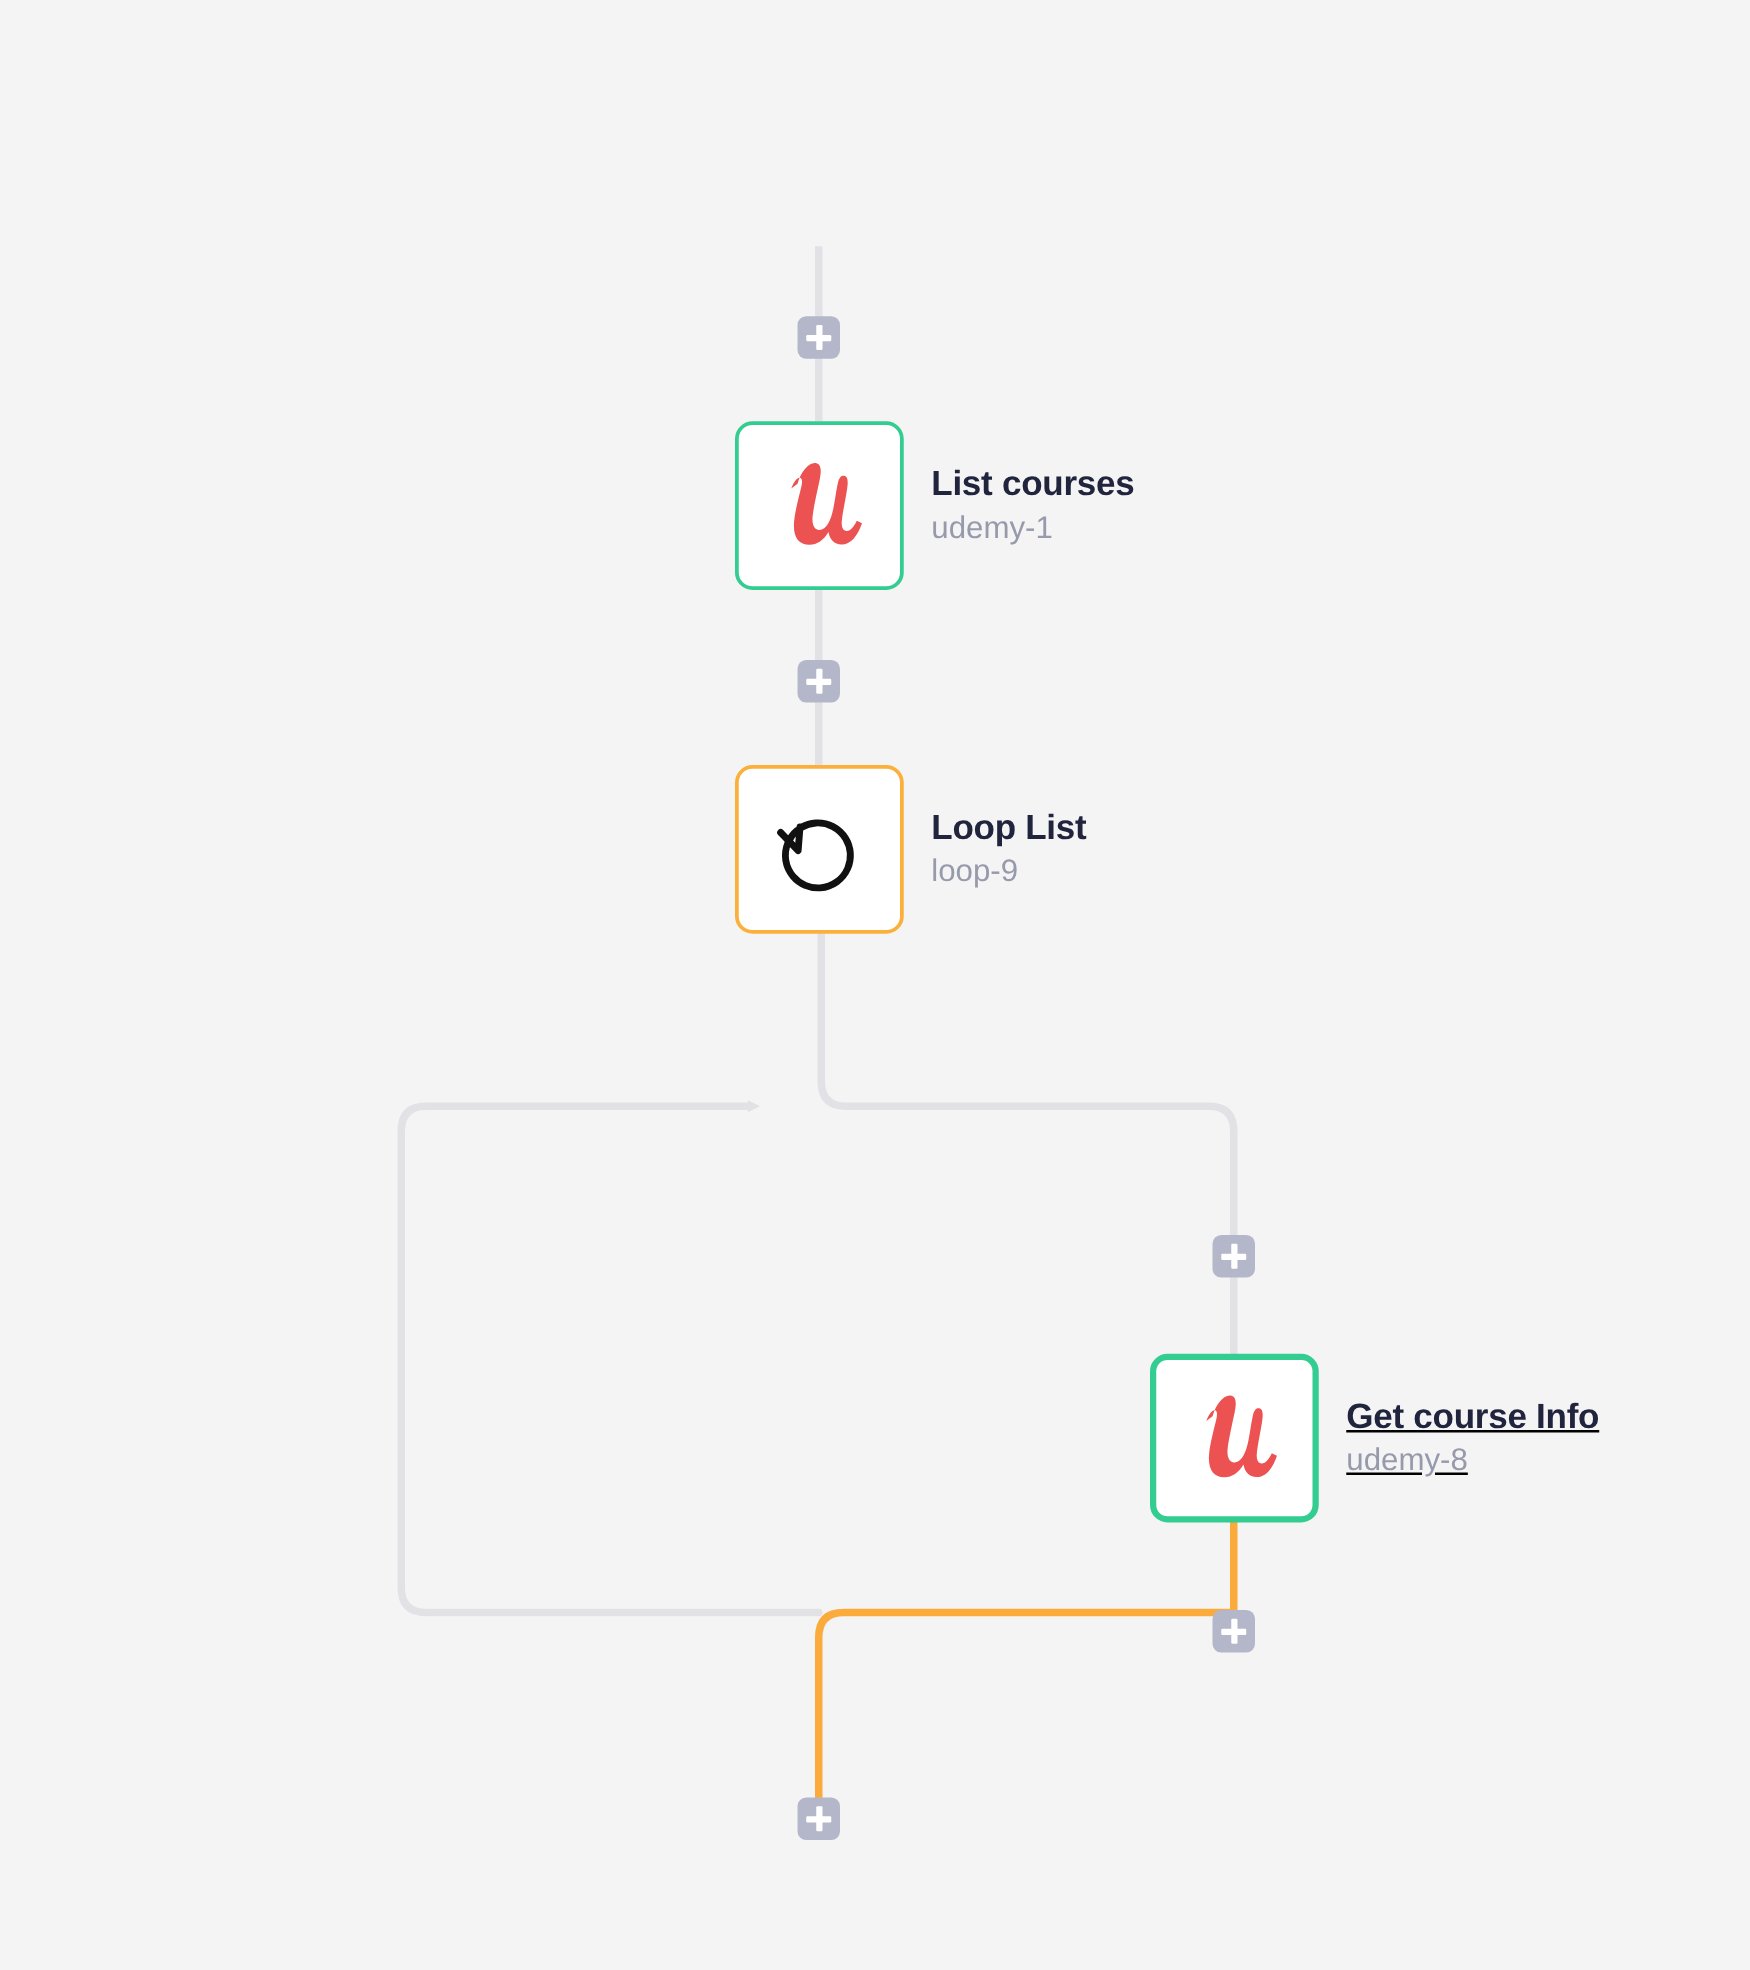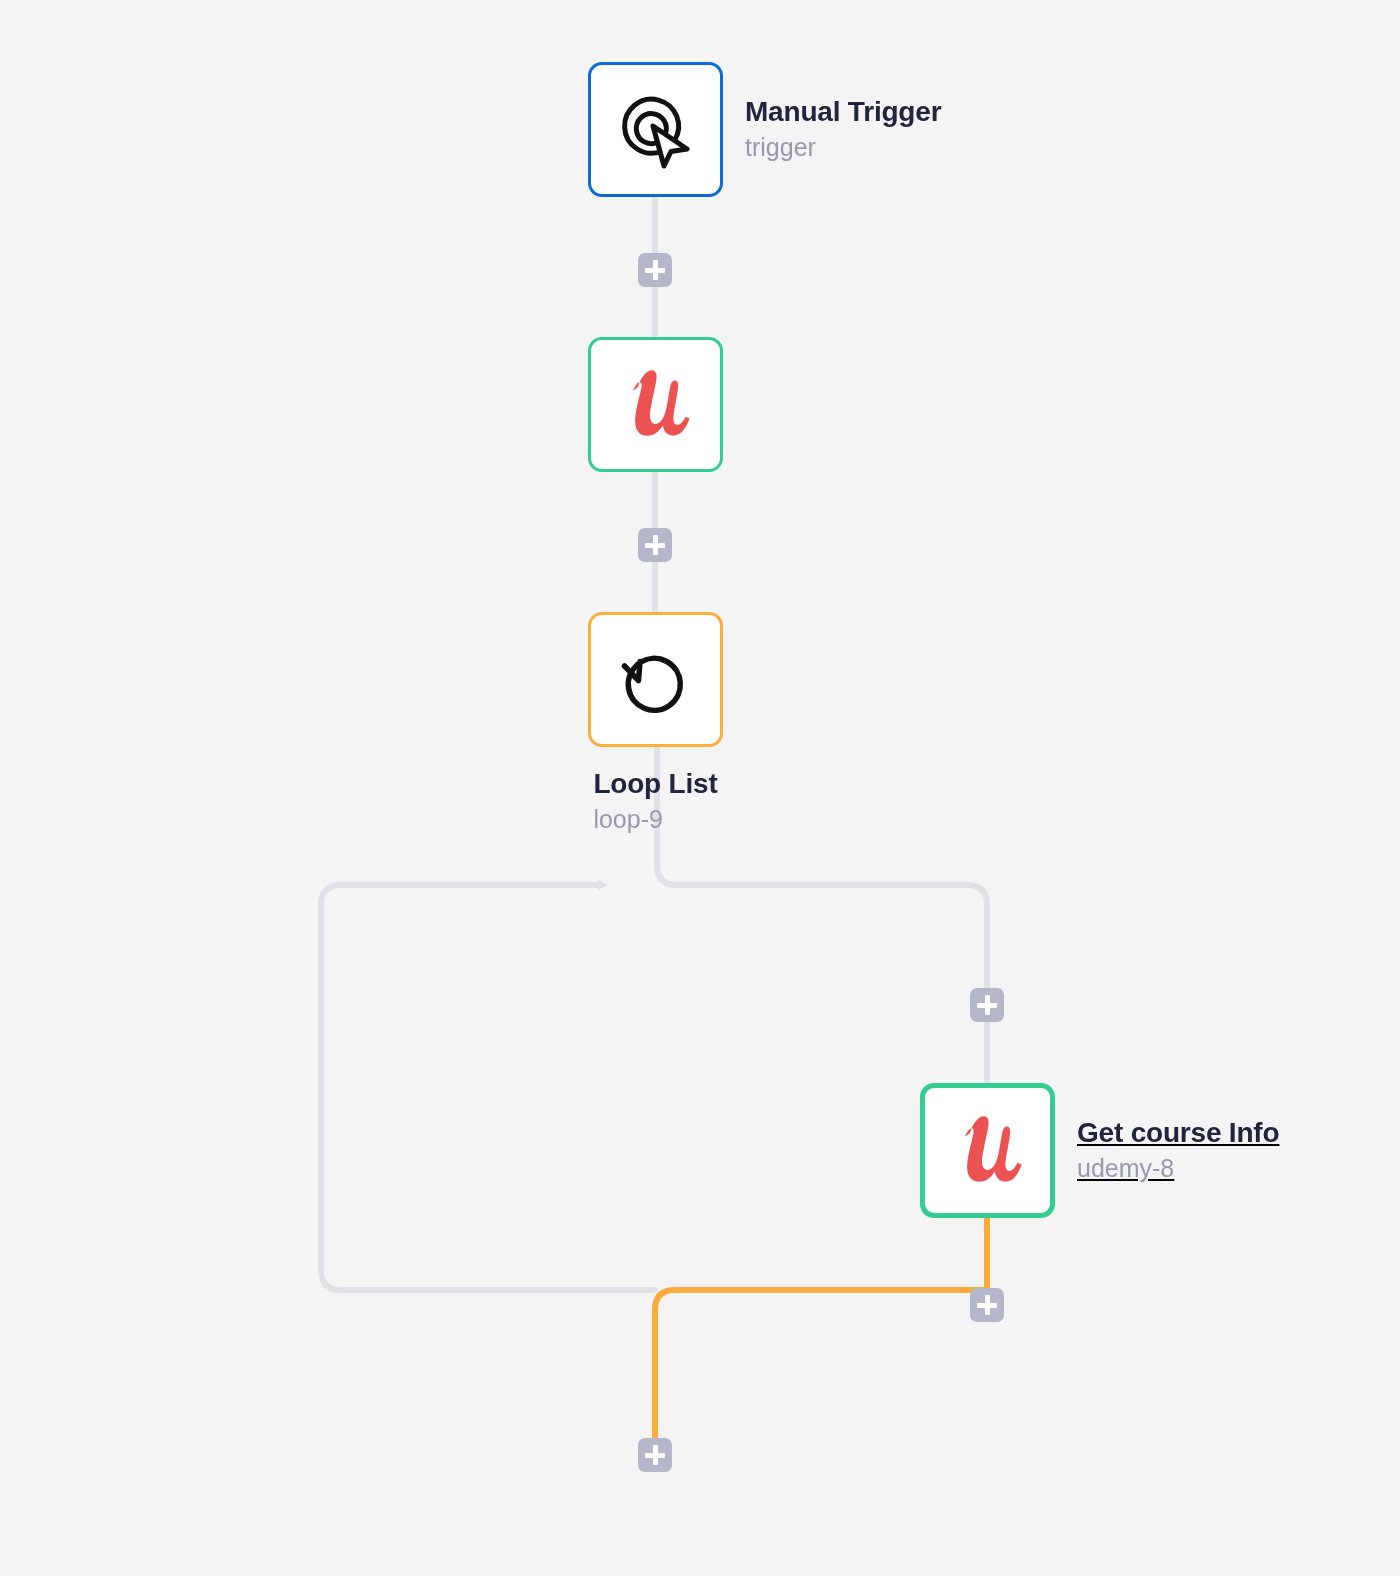--- a/index.html
+++ b/index.html
@@ -117,55 +117,43 @@
 
     <path d="M655,472 L655,612" stroke="#e2e2e6" stroke-width="6" fill="none"></path>
 
     <path d="M657,747 L657,865 Q657,885 677,885 L967,885 Q987,885 987,905 L987,1083" stroke="#e2e2e6" stroke-width="6" fill="none" stroke-linecap="round"></path>
 
     <path d="M655,1290 L341,1290 Q321,1290 321,1270 L321,905 Q321,885 341,885 L600,885" stroke="#e2e2e6" stroke-width="6" fill="none" stroke-linecap="round" marker-end="url(#arrow-grey)"></path>
 
     <path d="M987,1218 L987,1290 L675,1290 Q655,1290 655,1310 L655,1438" stroke="#fbab3b" stroke-width="6" fill="none" stroke-linecap="round"></path>
   </svg>
 
-  <div class="node" style="left:588px; top:62px;">
-    <div class="node-box blue">
-      <svg class="node-icon" width="88" height="88" viewBox="0 0 88 88">
-
-        <path d="M62.5,54.5 A27,27 0 1 0 49,65.5" fill="none" stroke="#111111" stroke-width="5" stroke-linecap="round"></path>
-
-        <path d="M53.5,47.5 A15,15 0 1 0 45,56.5" fill="none" stroke="#111111" stroke-width="5" stroke-linecap="round"></path>
-
-        <path d="M41,40 L75,63 L59,65.5 L52,80 Z" fill="#ffffff" stroke="#111111" stroke-width="5" stroke-linejoin="round"></path>
-      </svg>
-    </div>
-    <div class="node-labels">
-      <div class="node-title">Manual Trigger</div>
-      <div class="node-subtitle">trigger</div>
-    </div>
-  </div>
 
   <div class="node" style="left:588px; top:337px;">
     <div class="node-box green">
       <svg class="node-icon" width="92" height="92" viewBox="0 0 100 100">
         <path fill="#ec5252" d="M30.5,30.5 C33.5,19 41,11 47,12.5 C51.5,13.8 51.2,20 49.5,28
                  C47.6,37 44.5,50.5 43.6,58.5 C42.9,65.2 44.6,70.5 49.4,70.6
                  C55.5,70.7 59.5,62.5 61.6,52 C63.2,43.8 64.3,35 65.6,29.5
                  C66.6,25.2 68.3,22.8 71.2,23.5 C74.4,24.3 74.6,28.6 73.4,36
                  C71.8,46 69.6,56 69,62.5 C68.5,68 69.8,71.4 73.2,71.5
                  C76.5,71.6 79.5,68 82,62.7 L86.5,64.8
                  C82.5,76.6 76.3,83.5 68.6,83.3 C62.4,83.1 58.5,79 57.4,72.4
                  C53.2,79.5 47.4,83.6 40.7,83.5 C31.3,83.4 26.5,76.5 27.4,64.3
                  C28.1,54.5 31.8,41.5 33.8,32.8 C34.9,28 34.4,25.5 32.4,25.2
                  C30.2,24.9 27.6,28.2 25,34.5 Z"></path>
       </svg>
     </div>
+    <div class="node-labels">
+      <div class="node-title">List courses</div>
+      <div class="node-subtitle">udemy-1</div>
+    </div>
   </div>
 
-  <div class="node" style="left:588px; top:612px;flex-direction:column;">
+  <div class="node" style="left:588px; top:612px;">
     <div class="node-box orange">
       <svg class="node-icon" width="84" height="84" viewBox="0 0 84 84">
 
         <path d="M23.5,26.5 A26,26 1 1 0 27,24" fill="none" stroke="#111111" stroke-width="5.5" stroke-linecap="round"></path>
 
         <path d="M10.5,28 L24.5,42.5 L26,23.5" fill="none" stroke="#111111" stroke-width="5.5" stroke-linecap="round" stroke-linejoin="round"></path>
       </svg>
     </div>
     <div class="node-labels">
       <div class="node-title">Loop List</div>

